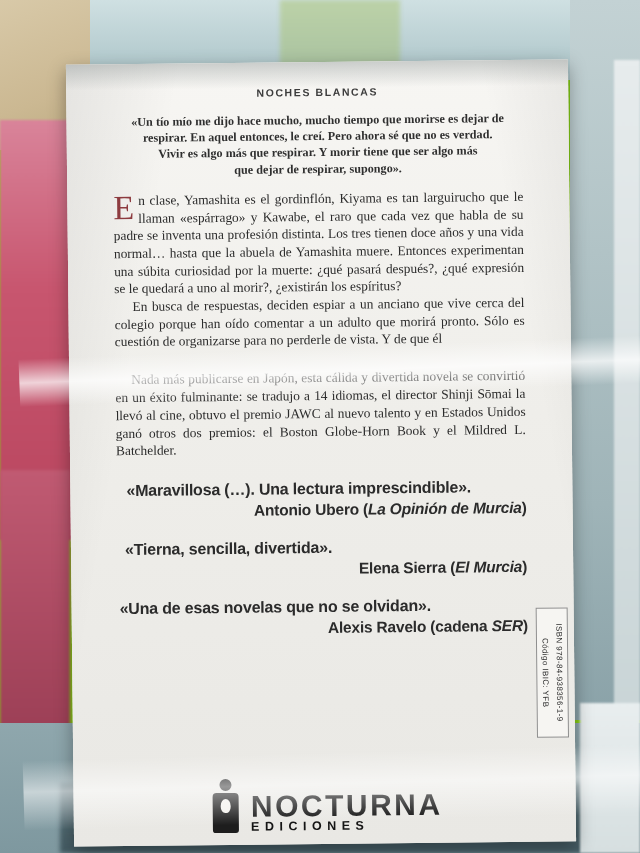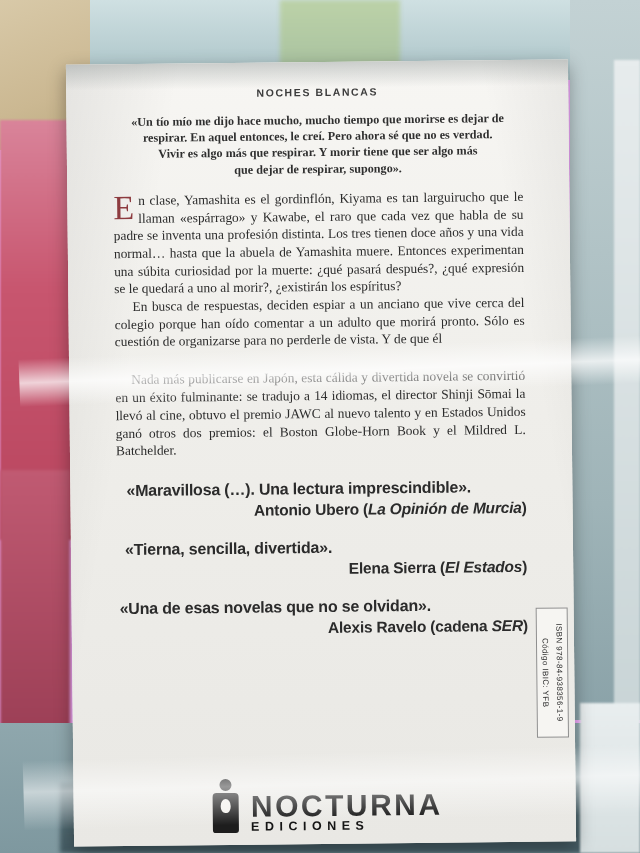--- a/index.html
+++ b/index.html
@@ -11,21 +11,21 @@
     height: 853px;
     overflow: hidden;
     font-family: "Liberation Serif", serif;
     background: #b9c7c9;
   }
   .photo {
     position: relative;
     width: 640px;
     height: 853px;
     overflow: hidden;
-    background: #f0abfc;
+    background: #84cc16;
   }
   
   .bg-left-top {
     position: absolute;
     left: 0; top: 0;
     width: 120px; height: 150px;
     background: linear-gradient(160deg, #d8c9a8 0%, #cbb892 60%, #b9a87e 100%);
   }
   .bg-pink {
     position: absolute;
@@ -328,21 +328,21 @@
 
       <div class="reviews">
 
         <div class="review r1">
           <div class="q">«Maravillosa (…). Una lectura imprescindible».</div>
           <div class="src"><span>Antonio Ubero (</span><em>La Opinión de Murcia</em><span>)</span></div>
         </div>
 
         <div class="review r2">
           <div class="q">«Tierna, sencilla, divertida».</div>
-          <div class="src"><span>Elena Sierra (</span><em>El Estados</em><span>)</span></div>
+          <div class="src"><span>Elena Sierra (</span><em>El Murcia</em><span>)</span></div>
         </div>
 
         <div class="review r3">
           <div class="q">«Una de esas novelas que no se olvidan».</div>
           <div class="src"><span>Alexis Ravelo (cadena </span><em>SER</em><span>)</span></div>
         </div>
 
       </div>
     </div>
 

